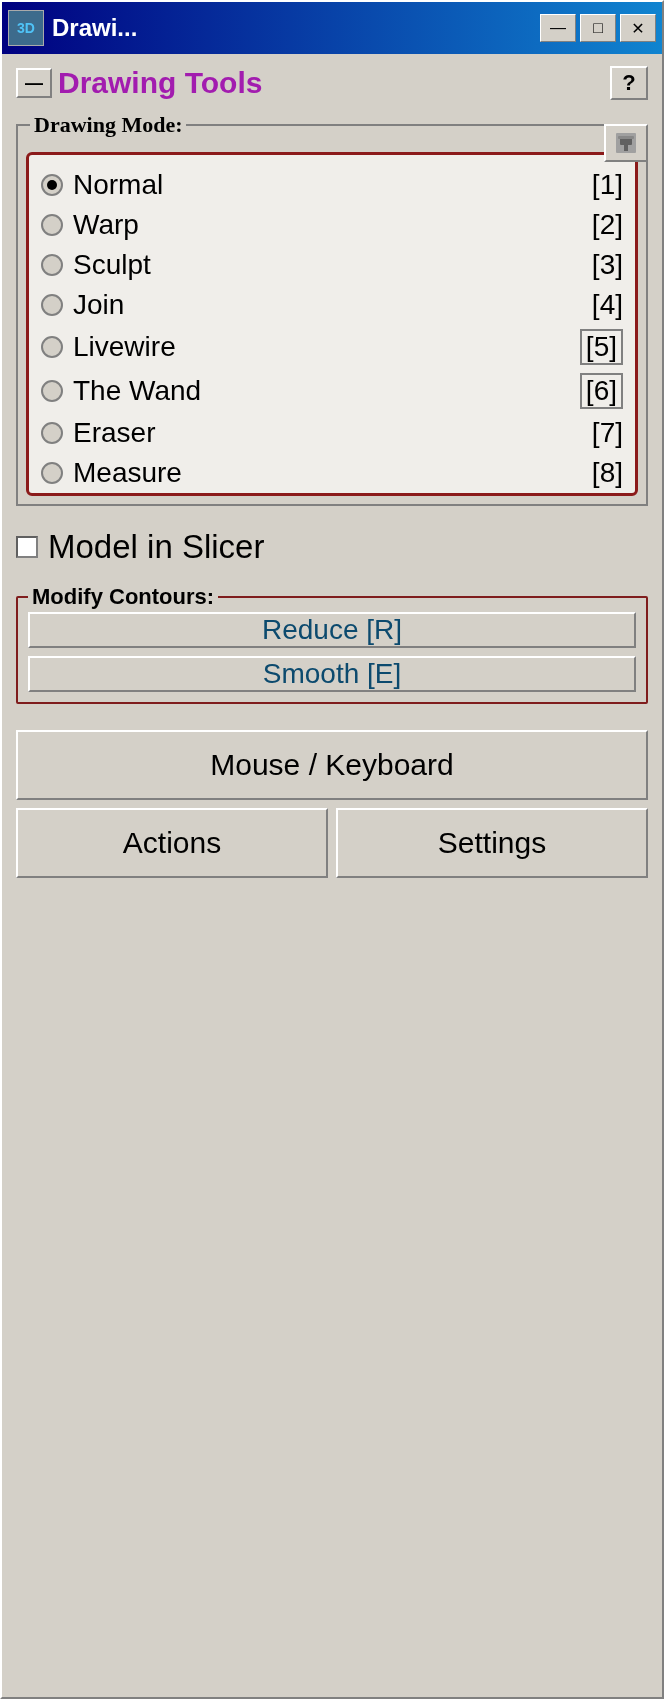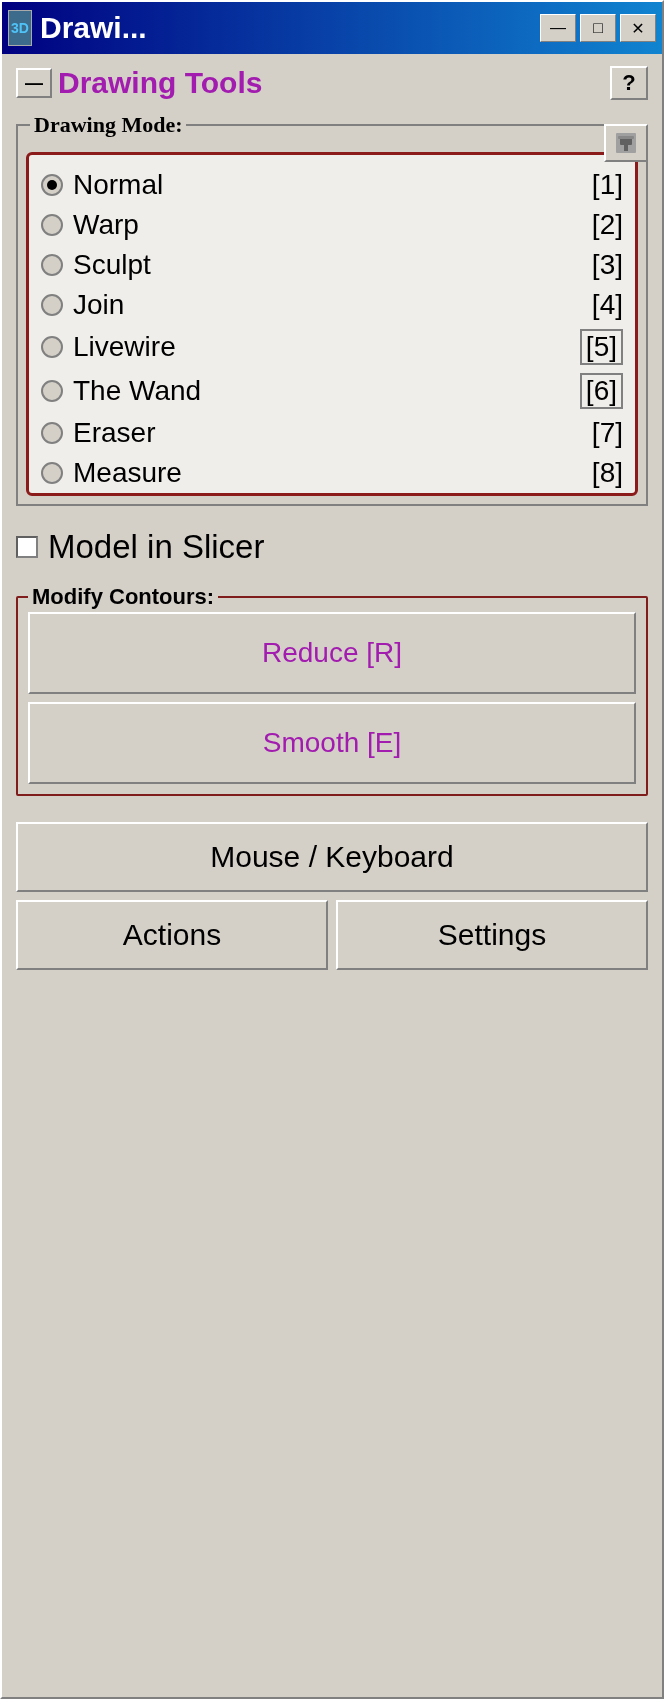--- a/index.html
+++ b/index.html
@@ -31,37 +31,37 @@
       background: linear-gradient(to right, #000080, #1084d0);
       color: white;
       display: flex;
       align-items: center;
       padding: 4px 6px;
       height: 52px;
       flex-shrink: 0;
     }
 
     .title-bar-icon {
-      width: 24px;
+      width: 36px;
       height: 36px;
       background: #3d6b8c;
       border: 1px solid #aaa;
       margin-right: 8px;
       display: flex;
       align-items: center;
       justify-content: center;
       font-size: 18px;
       font-weight: bold;
       color: #4fc3f7;
       flex-shrink: 0;
     }
 
     .title-text {
       flex: 1;
-      font-size: 30px;
+      font-size: 24px;
       font-weight: bold;
     }
 
     .title-buttons {
       display: flex;
       gap: 4px;
     }
 
     .title-btn {
       width: 36px;
@@ -238,27 +238,27 @@
       left: 10px;
       background: #d4d0c8;
       padding: 0 4px;
       font-size: 22px;
       font-weight: bold;
       color: #000;
     }
 
     .action-btn {
       width: 100%;
-      padding: 23px 10px;
+      padding: 0 10px;
       background: #d4d0c8;
       border: 2px solid;
       border-color: #ffffff #808080 #808080 #ffffff;
       cursor: pointer;
       font-size: 28px;
-      color: #a21caf;
+      color: #0c4a6e;
       text-align: center;
       margin-bottom: 8px;
       display: block;
     }
 
     .action-btn:last-child {
       margin-bottom: 0;
     }
 
     .bottom-buttons {

